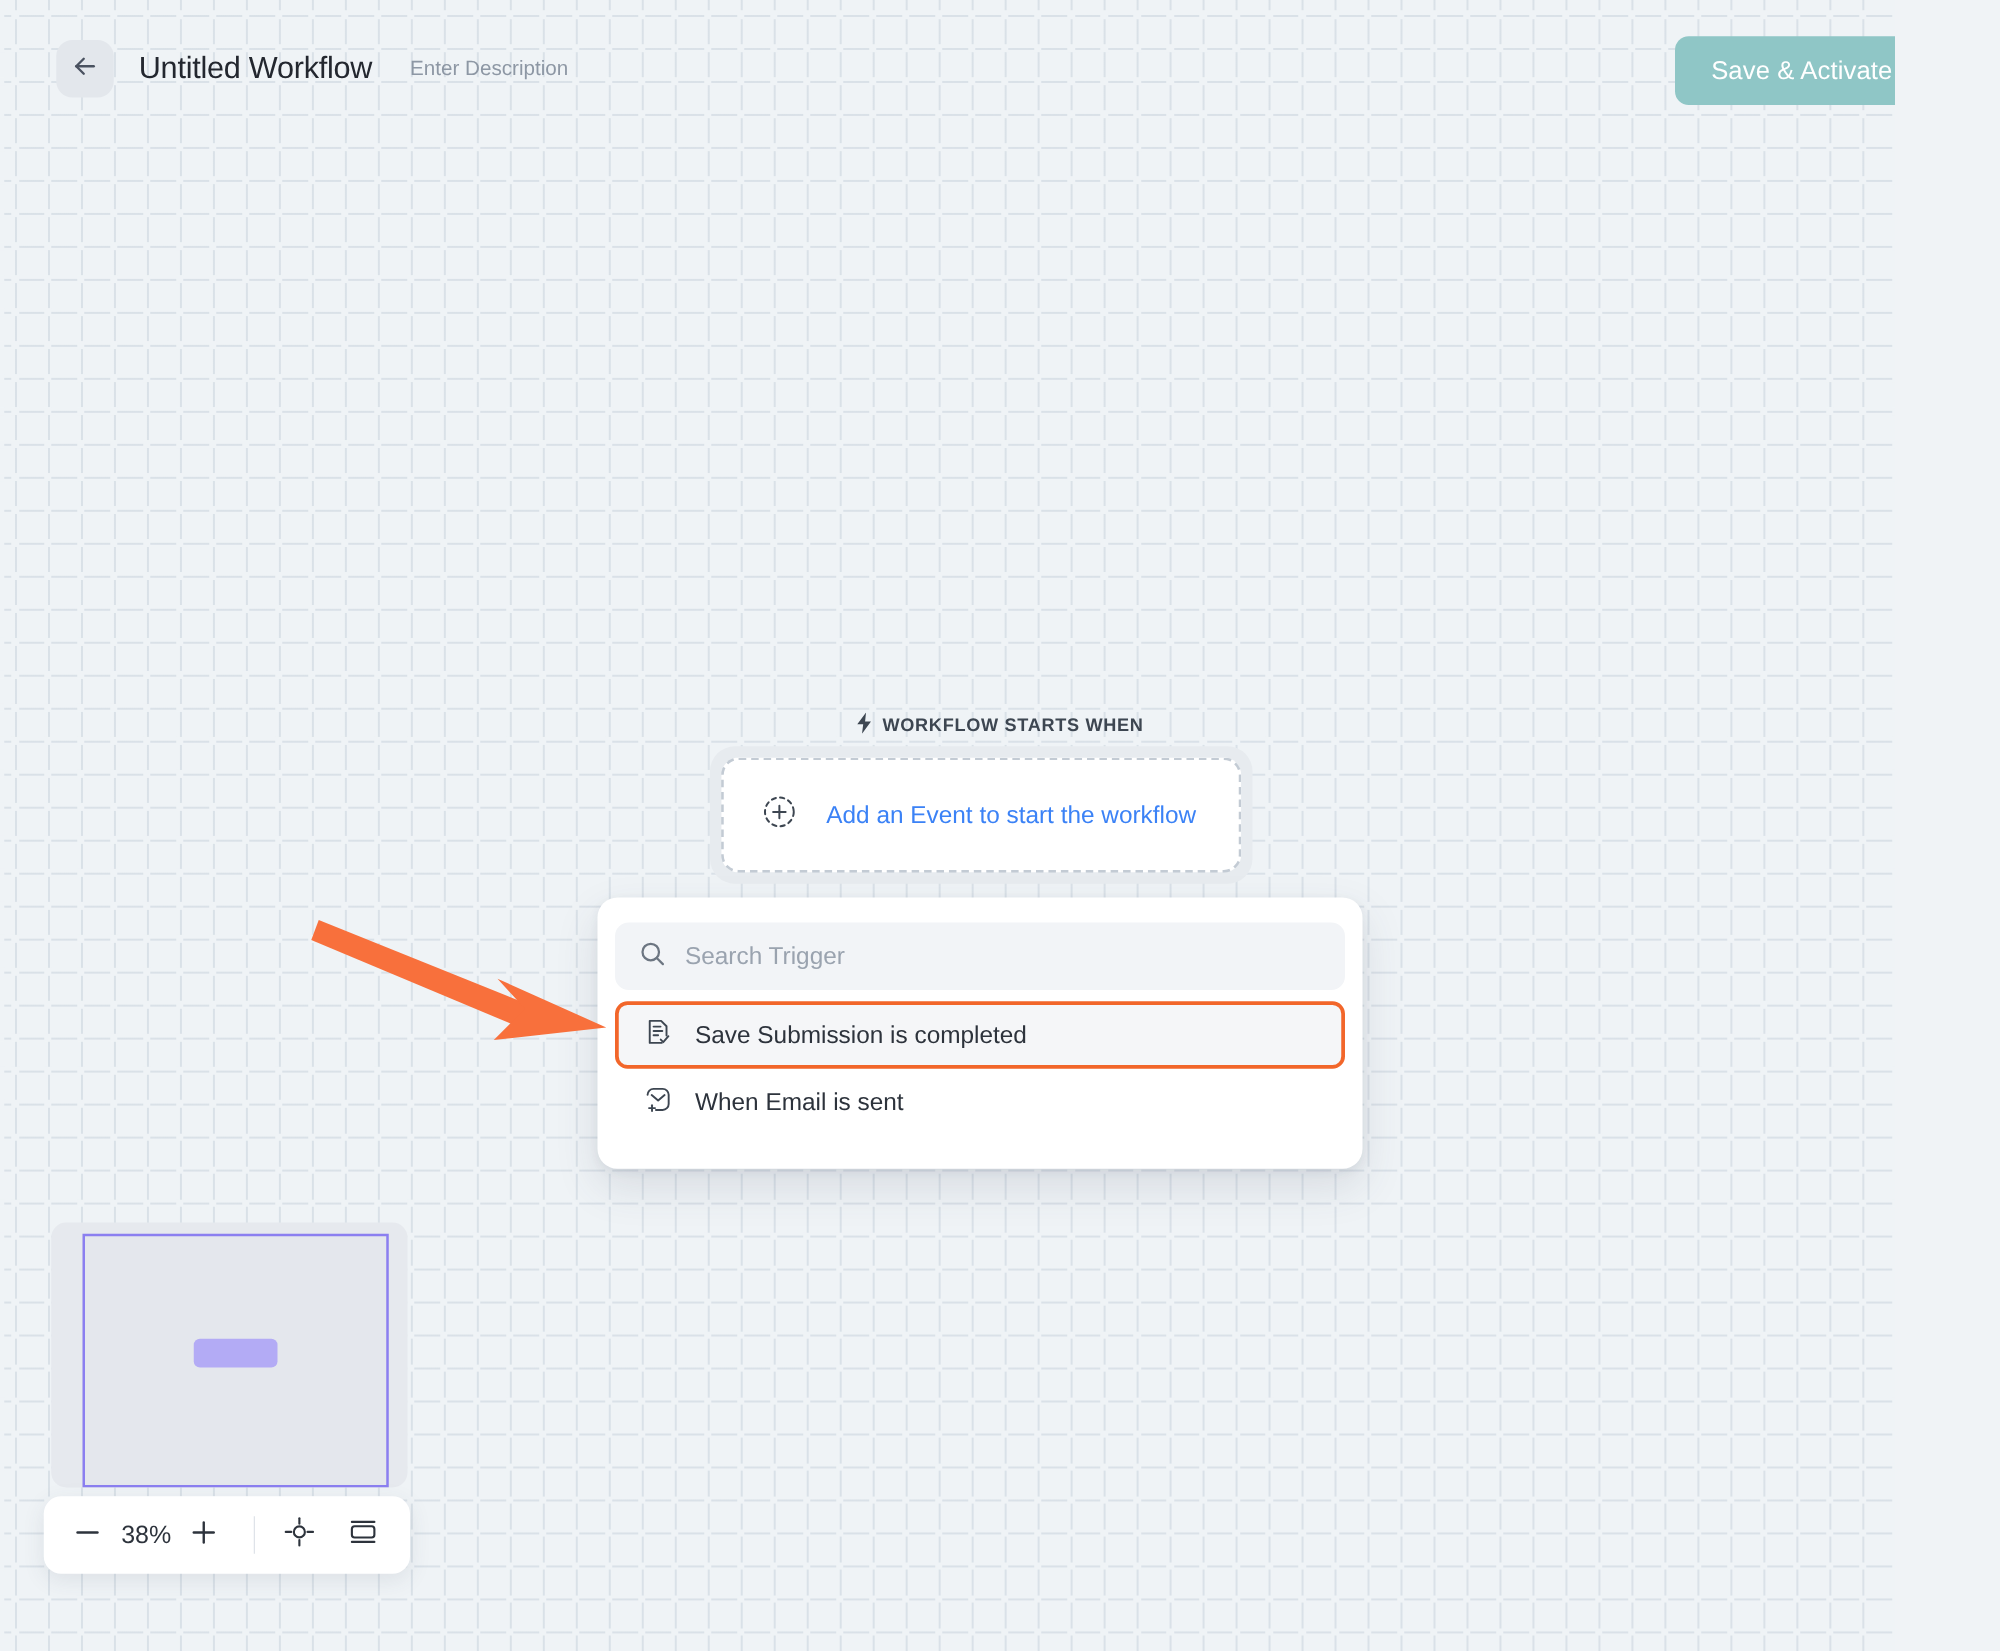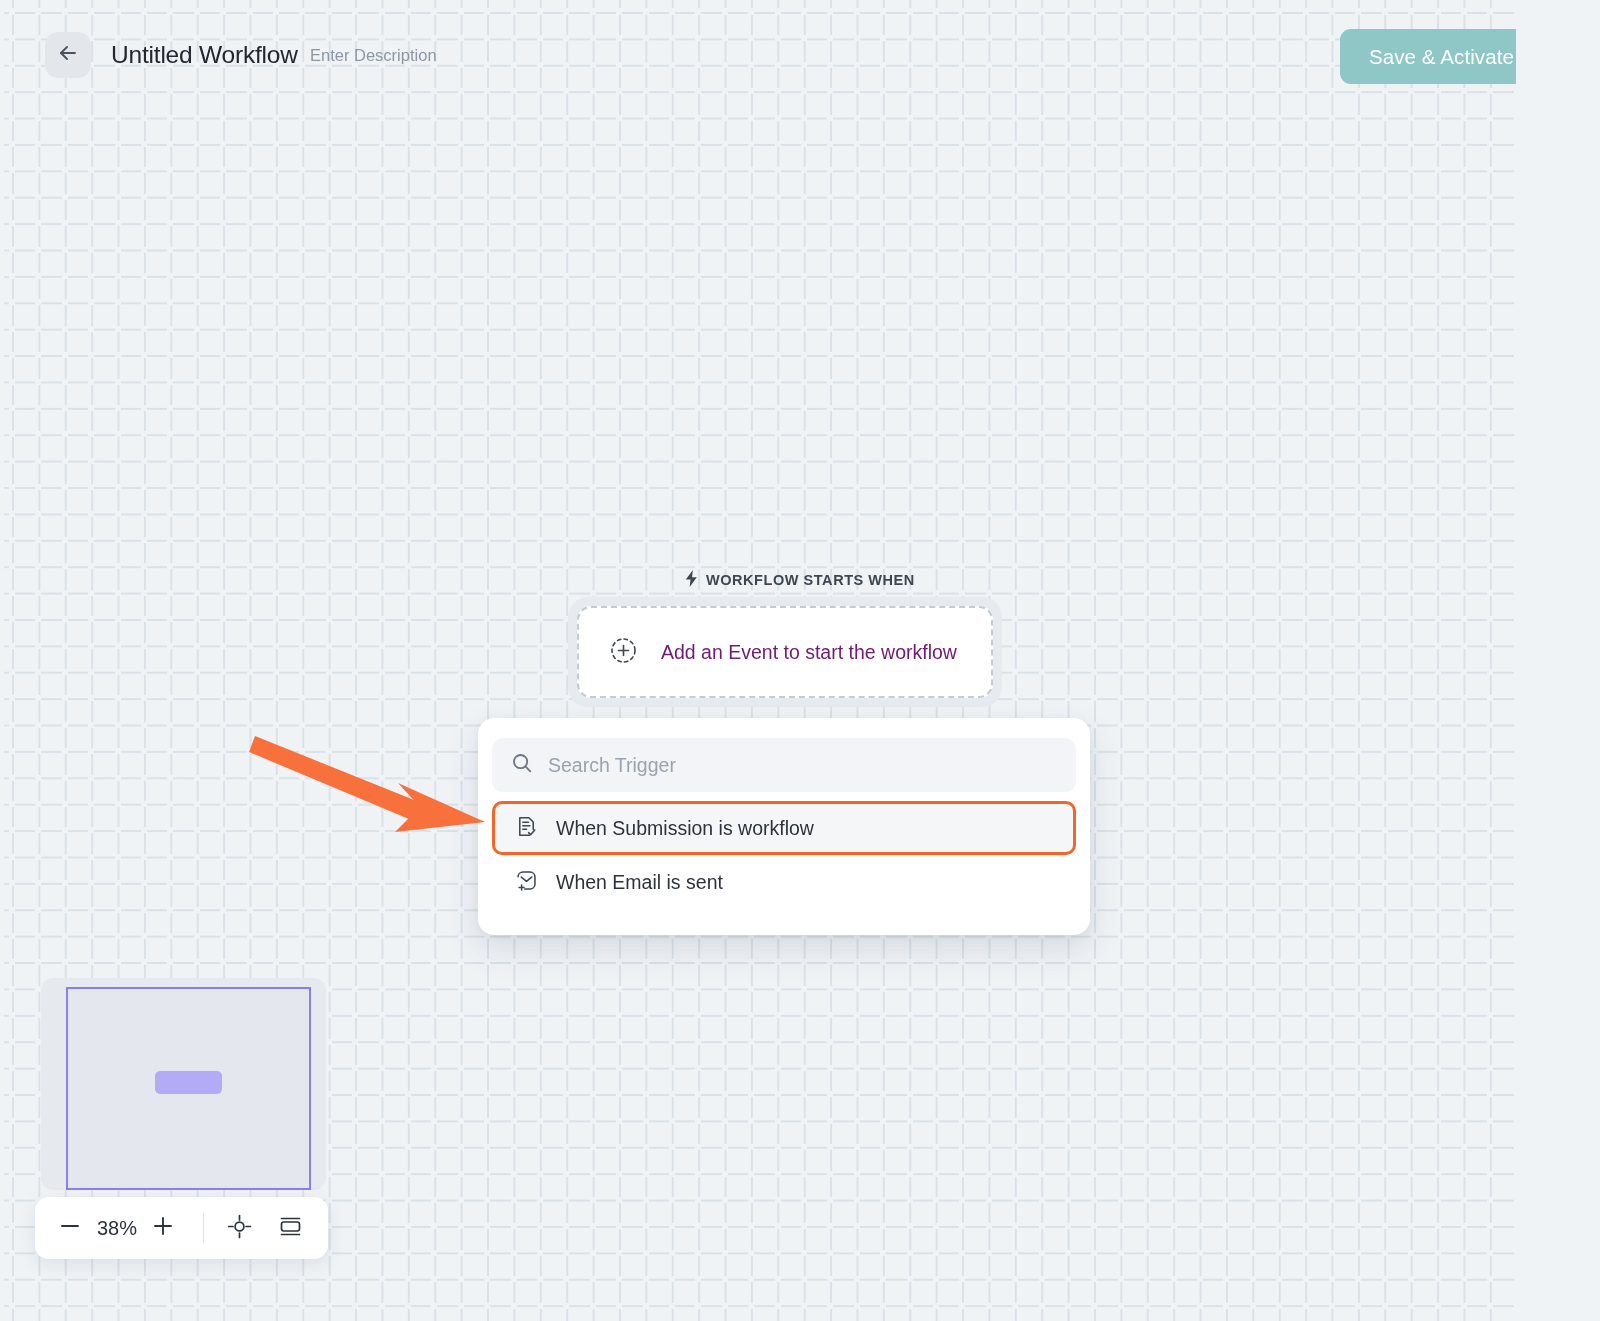--- a/index.html
+++ b/index.html
@@ -62,21 +62,21 @@
   .wf-title {
     position: absolute;
     left: 111px; top: 41px;
     font-size: 24.5px;
     color: #23272f;
     letter-spacing: -0.2px;
     white-space: nowrap;
   }
   .wf-desc {
     position: absolute;
-    left: 310px; top: 46px;
+    left: 328px; top: 46px;
     font-size: 16.5px;
     color: #8d97a4;
     white-space: nowrap;
     cursor: text;
   }
   .save-btn {
     position: absolute;
     right: 57px; top: 29px;
     height: 55px;
     padding: 0 29px;
@@ -119,21 +119,21 @@
     border-radius: 14px;
     background: #ffffff;
     display: flex;
     align-items: center;
     padding-left: 29px;
     gap: 22px;
     cursor: pointer;
   }
   .node-text {
     font-size: 19.5px;
-    color: #701a75;
+    color: #3b82f6;
     white-space: nowrap;
   }
 
   
   .dropdown {
     position: absolute;
     left: 478px; top: 718px;
     width: 612px;
     background: #ffffff;
     border-radius: 16px;
@@ -311,21 +311,21 @@
       <div class="trigger-item selected">
         <span>
           <svg width="23" height="23" viewBox="0 0 24 24" fill="none" stroke="#3d4651" stroke-width="1.6" stroke-linecap="round" stroke-linejoin="round">
             <path d="M5 2.8 h9.5 L19 7.3 V15 M5 2.8 v18.4 h10"></path>
             <line x1="8.2" y1="7.6" x2="14" y2="7.6"></line>
             <line x1="8.2" y1="11.2" x2="15.5" y2="11.2"></line>
             <line x1="8.2" y1="14.8" x2="12" y2="14.8"></line>
             <polyline points="14.2,18.4 16.3,20.6 20.6,15.6"></polyline>
           </svg>
         </span>
-        <span class="trigger-label">When Submission is workflow</span>
+        <span class="trigger-label">Save Submission is completed</span>
       </div>
 
       <div class="trigger-item">
         <span>
           <svg width="23" height="23" viewBox="0 0 24 24" fill="none" stroke="#3d4651" stroke-width="1.6" stroke-linecap="round" stroke-linejoin="round">
             <path d="M3.2 8.2 a5 5 0 0 1 5-5 h7.6 a5 5 0 0 1 5 5 v7.6 a5 5 0 0 1 -5 5 h-5.6"></path>
             <polyline points="6.6,8.4 12,13 17.4,8.4"></polyline>
             <line x1="4.4" y1="19.3" x2="9.4" y2="19.3"></line>
             <line x1="6.9" y1="16.8" x2="6.9" y2="21.8"></line>
           </svg>

